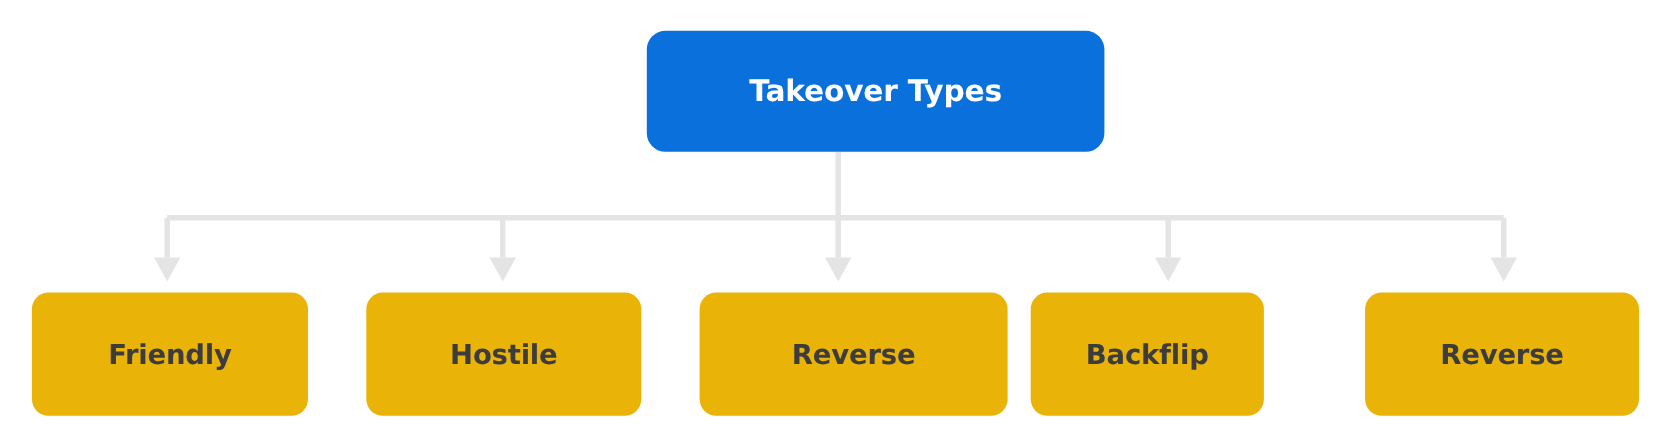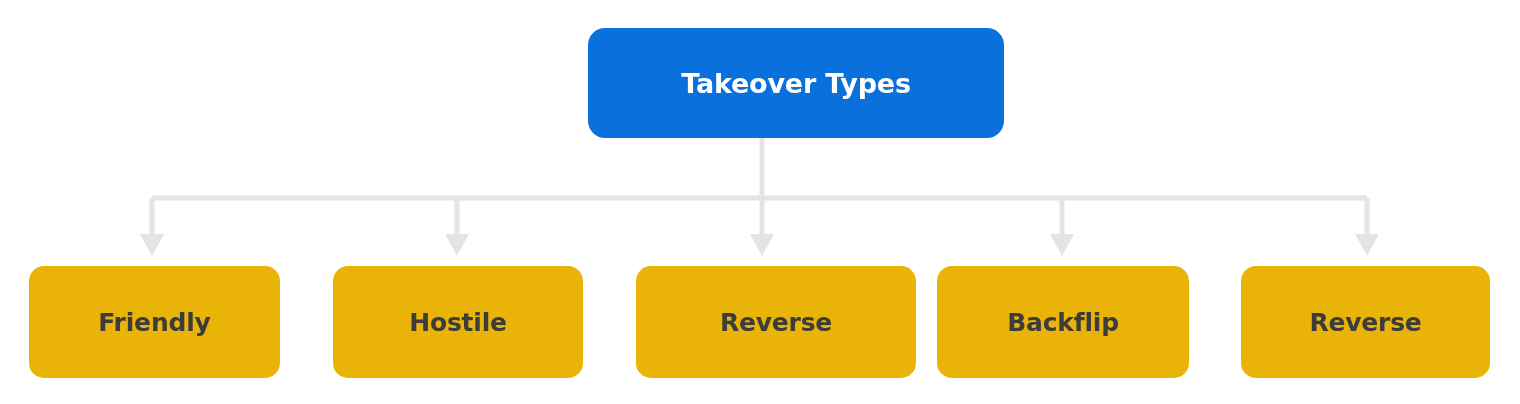--- a/index.html
+++ b/index.html
@@ -55,21 +55,21 @@
   }
   .node-child .node-label {
     color: #3c3c3c;
     font-size: 25px;
     font-weight: bold;
     letter-spacing: -0.2px;
   }
   .c0 { left: 29px;   width: 251px; }
   .c1 { left: 333px;  width: 250px; }
   .c2 { left: 636px;  width: 280px; }
-  .c3 { left: 937px;  width: 252px; }
+  .c3 { left: 937px;  width: 212px; }
   .c4 { left: 1241px; width: 249px; }
 </style>
 </head>
 <body>
 
 <div id="canvas">
 
   <svg id="connectors" viewBox="0 0 1520 404" width="1520" height="404" xmlns="http://www.w3.org/2000/svg">
 
     <g>

